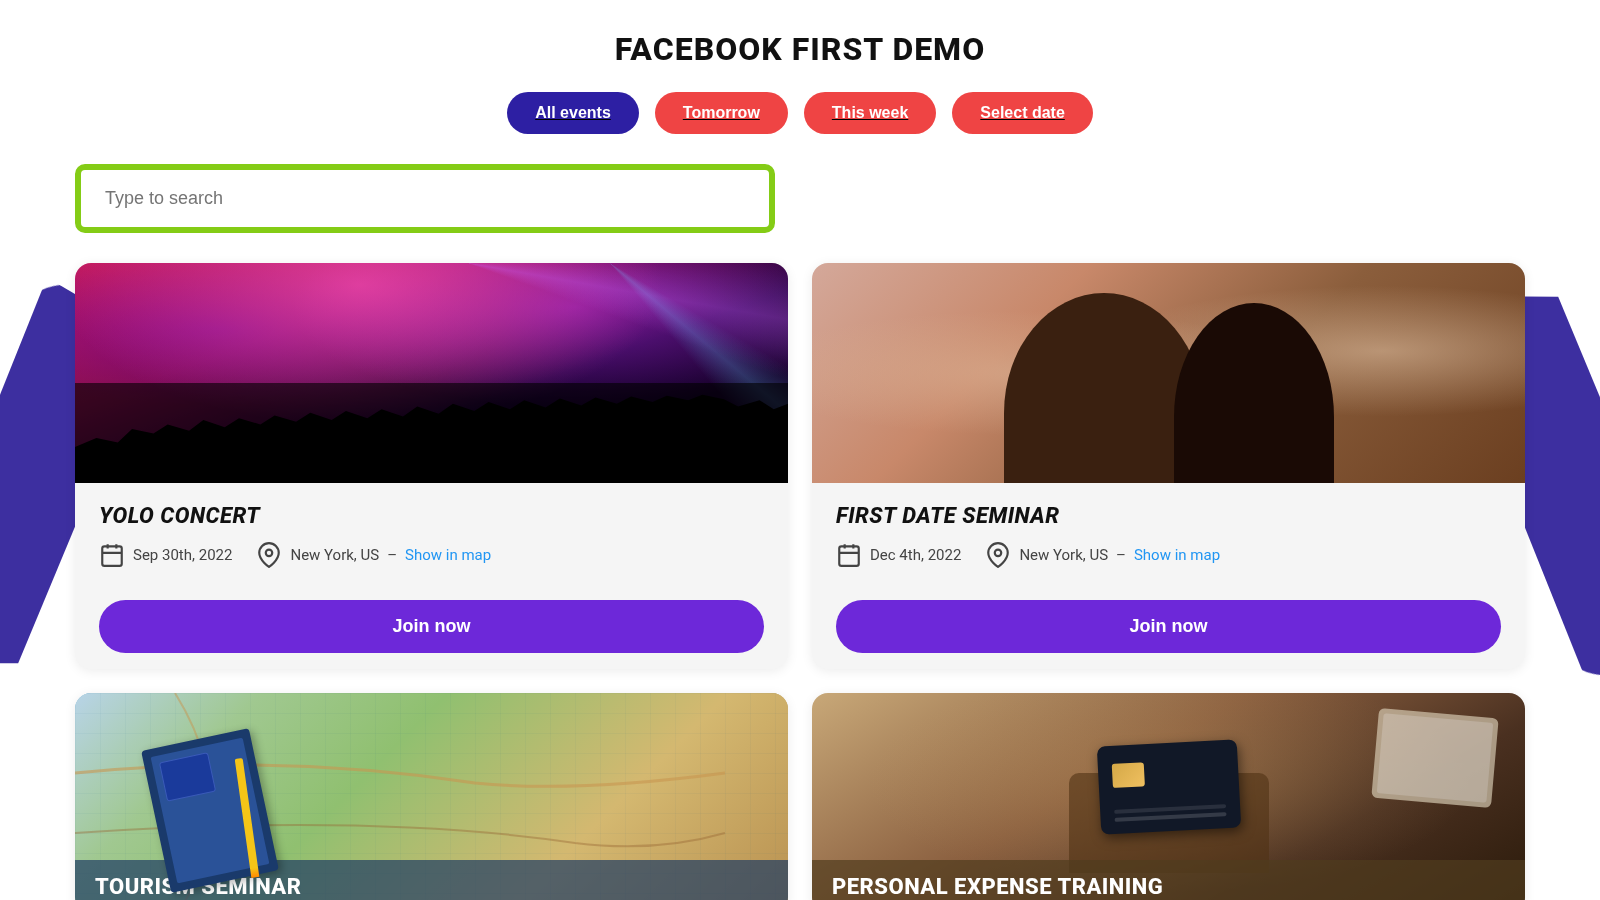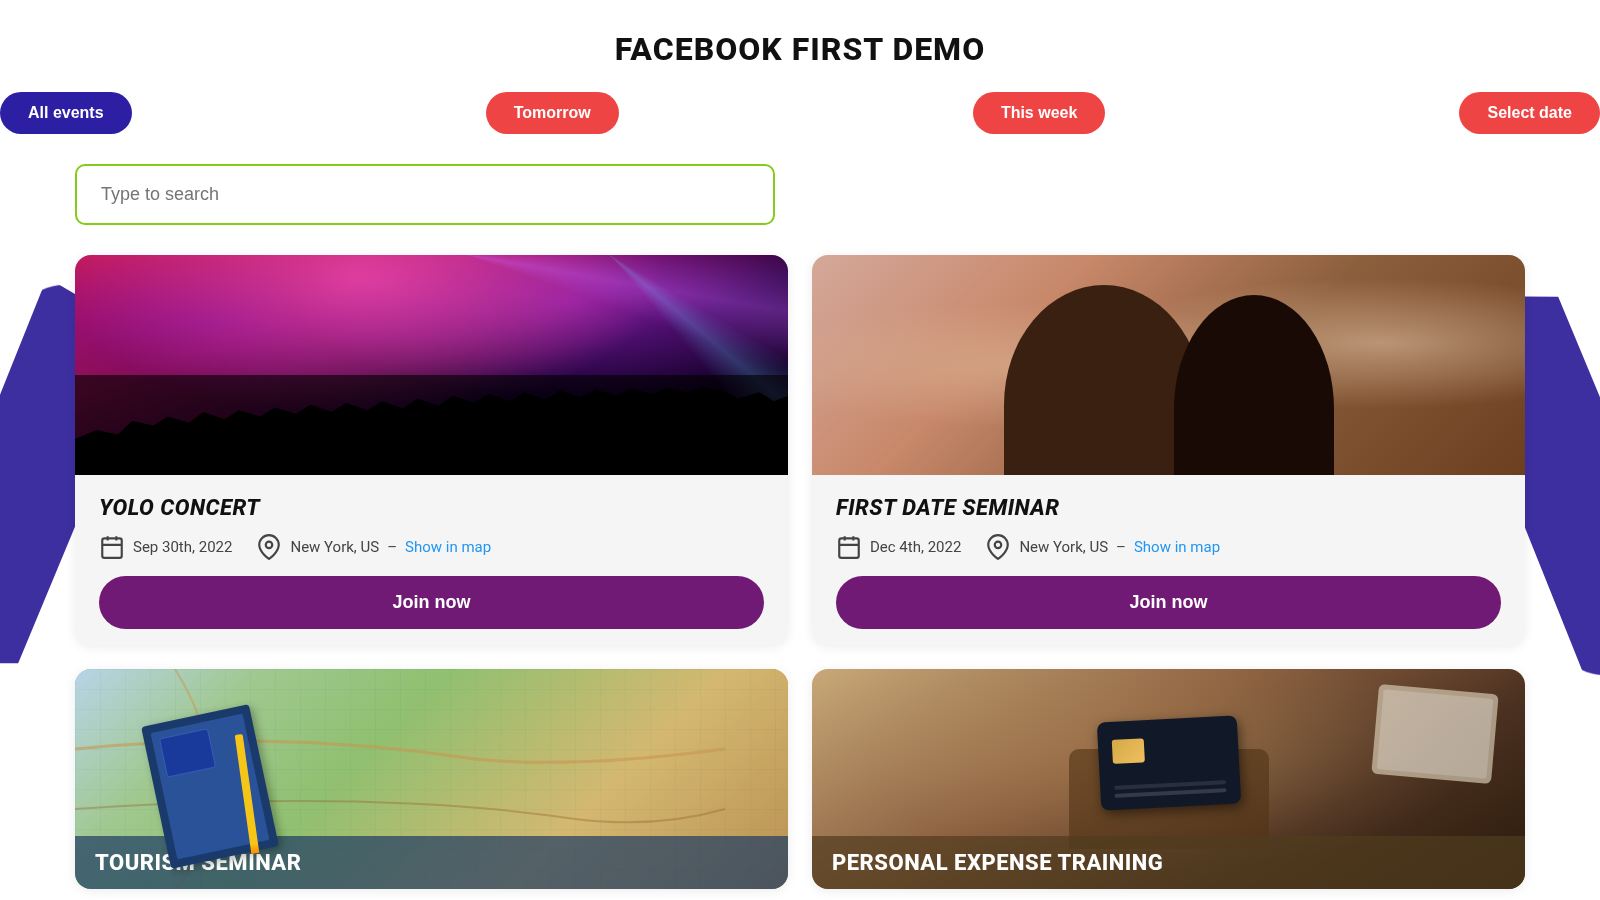--- a/index.html
+++ b/index.html
@@ -51,23 +51,24 @@
       font-size: 32px;
       font-weight: 800;
       color: #111;
       letter-spacing: 1px;
       margin-bottom: 24px;
     }
 
     
     .filter-bar {
       display: flex;
-      justify-content: space-between;
+      justify-content: center;
       gap: 16px;
       margin-bottom: 30px;
+      text-decoration: underline;
     }
     .filter-btn {
       background: #ef4444;
       color: #fff;
       border: none;
       border-radius: 30px;
       padding: 12px 28px;
       font-size: 16px;
       font-weight: 600;
       cursor: pointer;
@@ -78,21 +79,21 @@
     
     .search-container {
       display: flex;
       justify-content: flex-start;
       padding: 0 75px;
       margin-bottom: 30px;
     }
     .search-input {
       width: 700px;
       padding: 18px 24px;
-      border: 2px solid #84cc16;
+      border: 6px solid #84cc16;
       border-radius: 10px;
       font-size: 18px;
       color: #999;
       outline: none;
       background: #fff;
     }
 
     
     .cards-grid {
       display: grid;
@@ -242,21 +243,21 @@
       letter-spacing: 0.5px;
       margin-bottom: 14px;
       text-transform: uppercase;
       font-style: italic;
     }
 
     .event-meta {
       display: flex;
       align-items: center;
       gap: 24px;
-      margin-bottom: 16px;
+      margin-bottom: 32px;
       flex-wrap: wrap;
     }
 
     .meta-item {
       display: flex;
       align-items: center;
       gap: 8px;
       color: #444;
       font-size: 15px;
     }
@@ -270,21 +271,21 @@
     .show-in-map {
       color: #2196F3;
       cursor: pointer;
       text-decoration: none;
       font-weight: 400;
     }
 
     .join-btn {
       width: 100%;
       padding: 16px;
-      background: #701a75;
+      background: #6d28d9;
       color: #fff;
       border: none;
       border-radius: 30px;
       font-size: 18px;
       font-weight: 600;
       cursor: pointer;
       transition: background 0.2s;
       display: block;
       text-align: center;
     }

